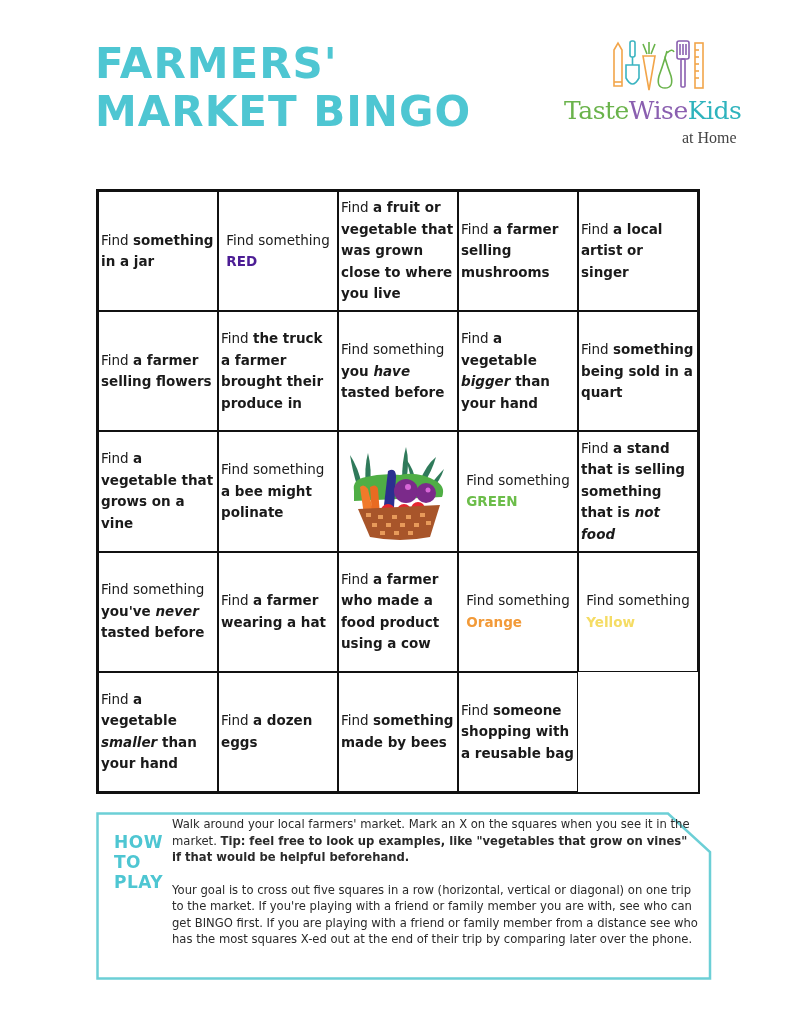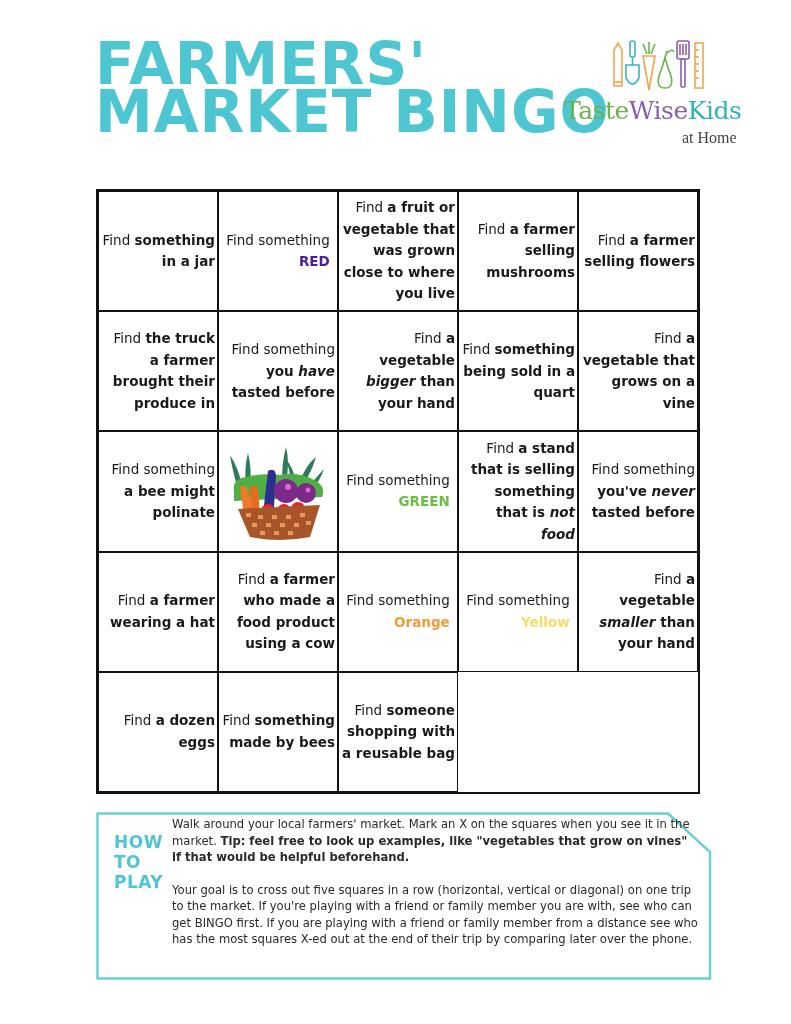--- a/index.html
+++ b/index.html
@@ -2,21 +2,21 @@
 <html><head>
   <meta charset="utf-8">
   <style>
     * { box-sizing: border-box; margin: 0; padding: 0; }
     html, body { width: 791px; height: 1024px; background: #ffffff; overflow: hidden; }
     body { position: relative; font-family: "DejaVu Sans", sans-serif; color: #1a1a1a; }
 
     .title {
       position: absolute; left: 95px; top: 40px;
       font-family: "DejaVu Sans", sans-serif; font-weight: bold;
-      font-size: 58px; line-height: 48px; letter-spacing: 1px;
+      font-size: 42px; line-height: 48px; letter-spacing: 1px;
       color: #4ec6d2;
     }
     .title div { white-space: nowrap; }
 
     .logo { position: absolute; left: 560px; top: 38px; width: 210px; height: 115px; }
     .logo svg { position: absolute; left: 50px; top: 0; }
     .logo-text {
       position: absolute; left: 4px; top: 58px; white-space: nowrap;
       font-family: "DejaVu Serif", serif; font-size: 25px; letter-spacing: -0.5px;
     }
@@ -32,21 +32,21 @@
       position: absolute; left: 96px; top: 189px;
       width: 604px; height: 605px;
       border: 2px solid #111;
       display: grid;
       grid-template-columns: repeat(5, 1fr);
       grid-template-rows: repeat(5, 1fr);
     }
     .cell {
       border: 1px solid #111;
       display: flex; align-items: center; justify-content: center;
-      text-align: right; padding: 2px 2px;
+      text-align: left; padding: 2px 2px;
       font-size: 13.5px; line-height: 21.5px; color: #1a1a1a;
       cursor: pointer;
     }
     .cell .txt { display: block; }
     .cell .norm { font-weight: normal; }
     .cell .b { font-weight: bold; }
     .cell .bi { font-weight: bold; font-style: italic; }
     .cell .col { font-weight: bold; display: block; }
 
     .howto {
@@ -123,20 +123,23 @@
       <span class="txt"><span class="norm">Find </span><span class="b">something in a jar</span></span>
     </div>
     <div class="cell">
       <span class="txt"><span class="norm">Find something</span><span class="col" style="color: #4c1d95;">RED</span></span>
     </div>
     <div class="cell">
       <span class="txt"><span class="norm">Find </span><span class="b">a fruit or vegetable that was grown close to where you live</span></span>
     </div>
     <div class="cell">
       <span class="txt"><span class="norm">Find </span><span class="b">a farmer selling mushrooms</span></span>
+    </div>
+    <div class="cell">
+      <span class="txt"><span class="norm">Find </span><span class="b">a local artist or singer</span></span>
     </div>
     <div class="cell">
       <span class="txt"><span class="norm">Find </span><span class="b">a farmer selling flowers</span></span>
     </div>
     <div class="cell">
       <span class="txt"><span class="norm">Find </span><span class="b">the  truck a farmer brought their produce in</span></span>
     </div>
     <div class="cell">
       <span class="txt"><span class="norm">Find something </span><span class="b">you </span><span class="bi">have</span><span class="b"> tasted before</span></span>
     </div>

